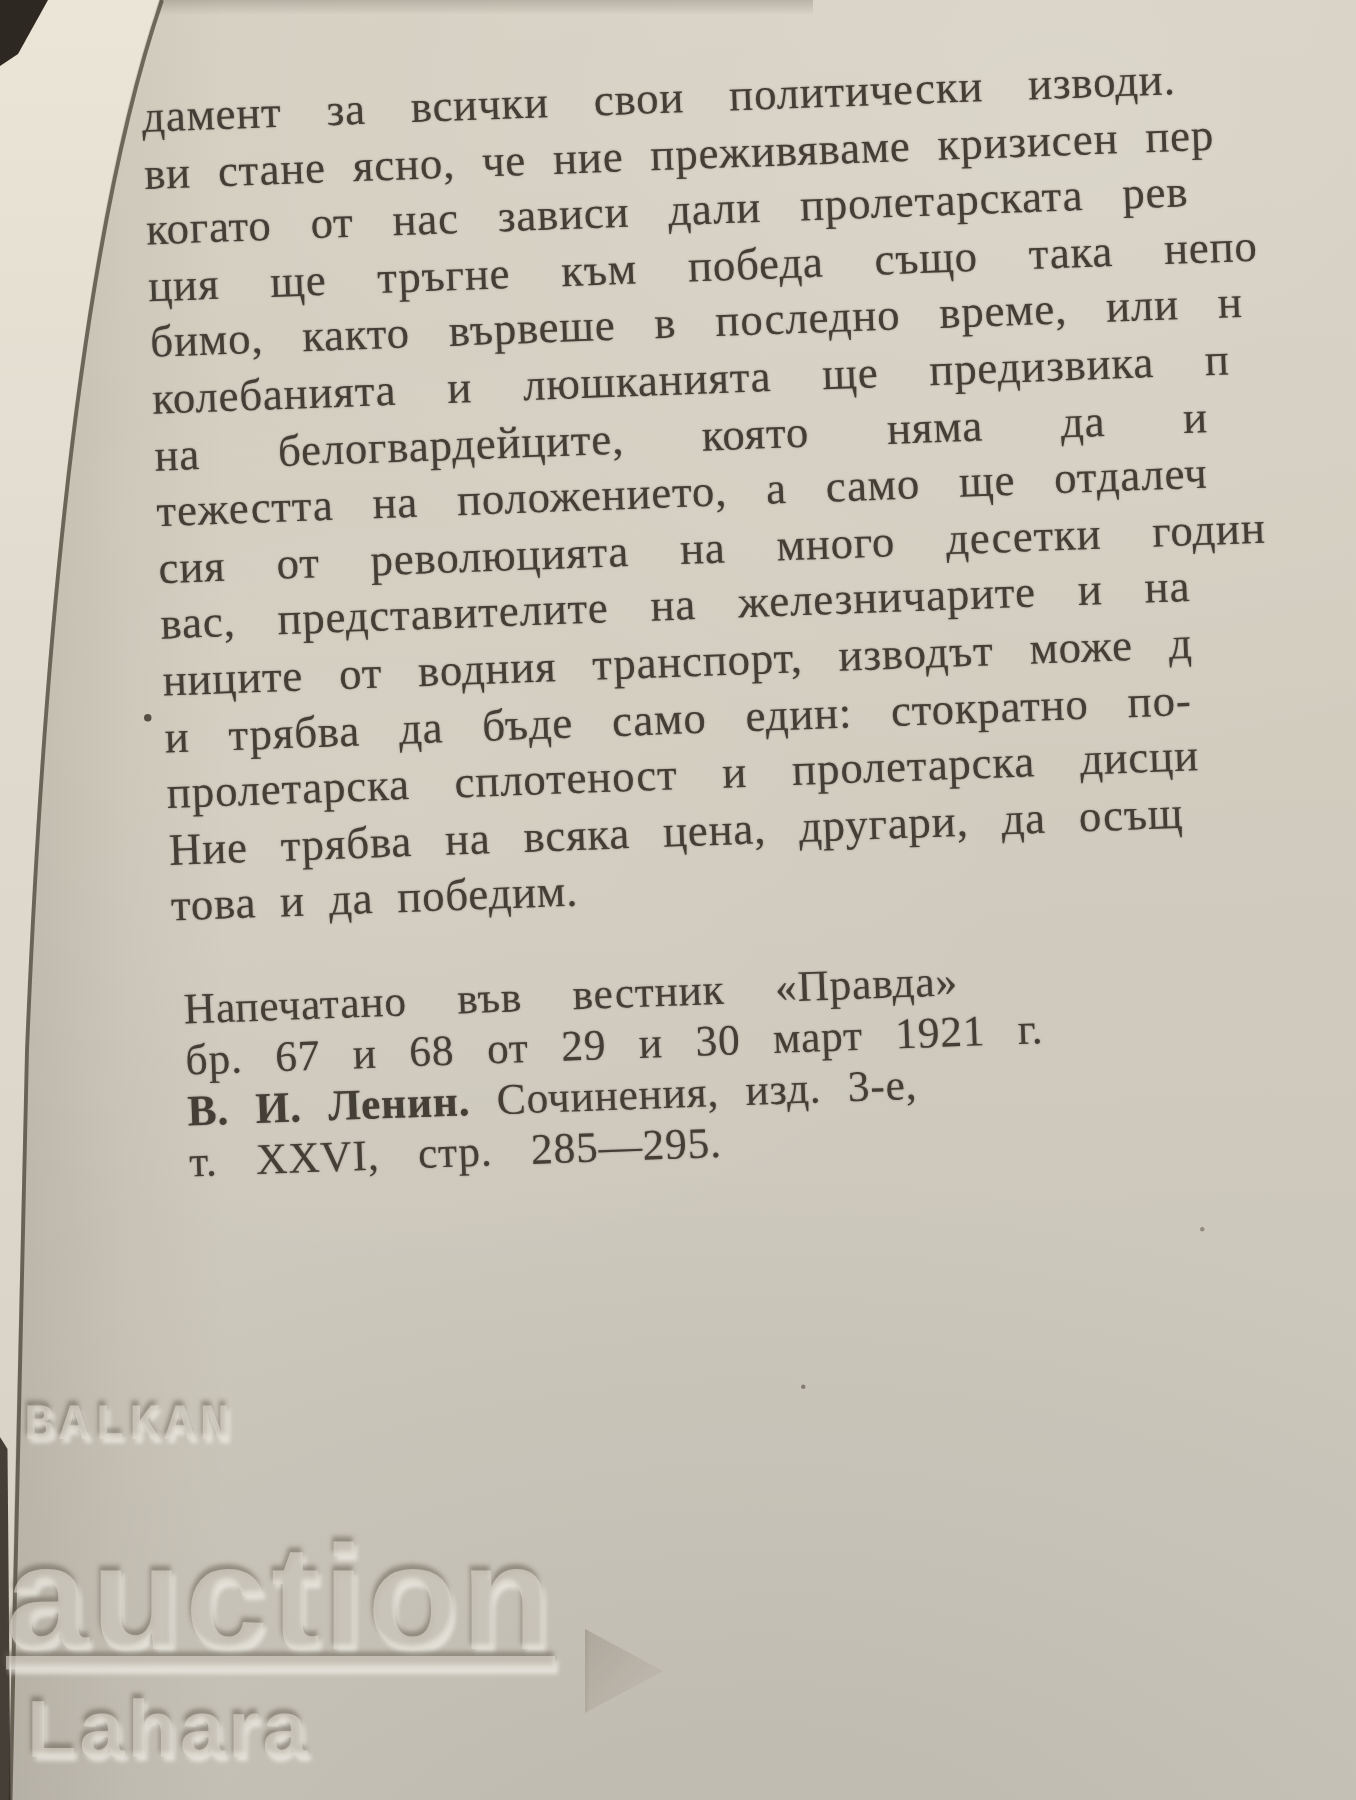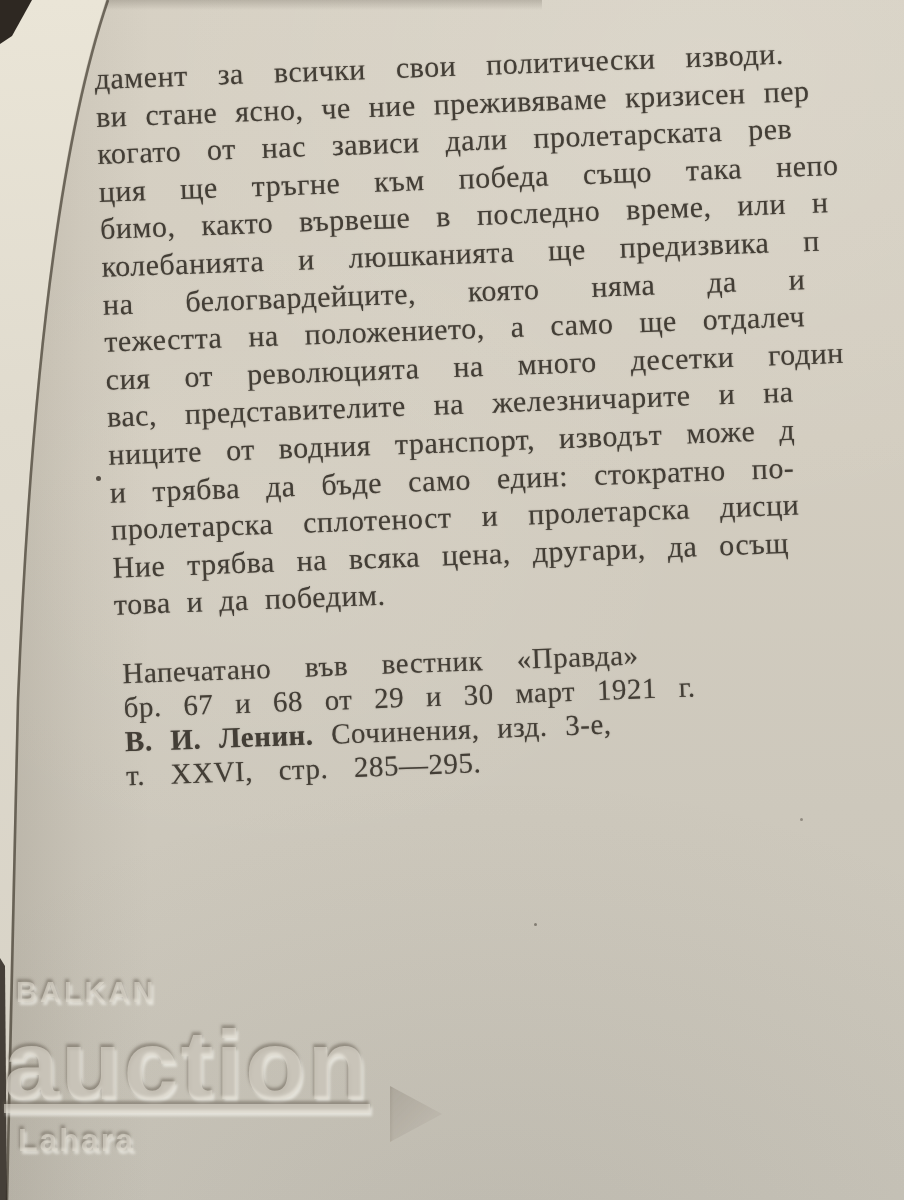--- a/index.html
+++ b/index.html
@@ -29,23 +29,23 @@
   .body-text .line{font-size:30px;line-height:37.6px;white-space:nowrap;}
   .ref-block{margin-top:33px;padding-left:6px;}
   .ref-block .line{font-size:29px;line-height:34px;white-space:nowrap;}
   .ref-block .b{font-weight:bold;}
   
   .wm{position:absolute;left:0;top:0;width:100%;height:100%;pointer-events:none;
       font-family:"Liberation Sans","DejaVu Sans",sans-serif;font-weight:bold;
       color:rgba(224,219,209,.62);}
   .wm div{position:absolute;white-space:nowrap;
       text-shadow:-1px -3px 3px rgba(96,88,76,.50), 2px 3px 3px rgba(255,255,250,.55);}
-  .wm-top{left:16px;top:976px;font-size:29px;letter-spacing:3px;}
+  .wm-top{left:16px;top:932px;font-size:34px;letter-spacing:3px;font-family:Liberation Mono, monospace;}
   .wm-main{left:4px;top:1008px;font-size:99px;letter-spacing:2px;text-decoration:underline;}
-  .wm-sub{left:18px;top:1122px;font-size:32px;letter-spacing:2px;}
+  .wm-sub{left:18px;top:1122px;font-size:54px;letter-spacing:2px;}
   .wm-arrow{position:absolute;left:390px;top:1086px;width:52px;height:56px;
       background:linear-gradient(135deg,rgba(130,122,109,.45),rgba(180,173,160,.55));
       clip-path:polygon(0 0,100% 50%,0 100%);
       filter:drop-shadow(2px 2px 1px rgba(255,255,250,.5));}
   .speck{position:absolute;border-radius:50%;background:rgba(55,48,40,.8);}
 </style>
 </head>
 <body>
 
 <div class="photo">

